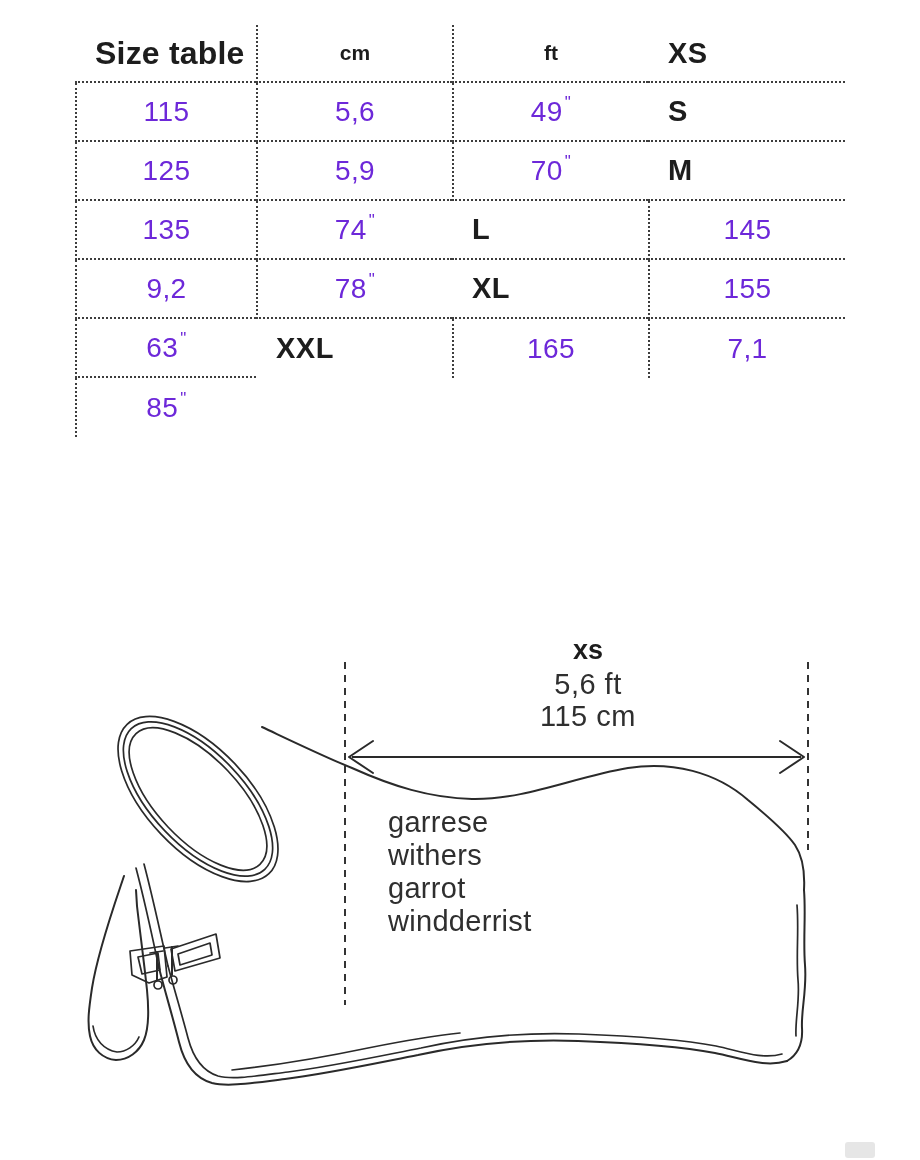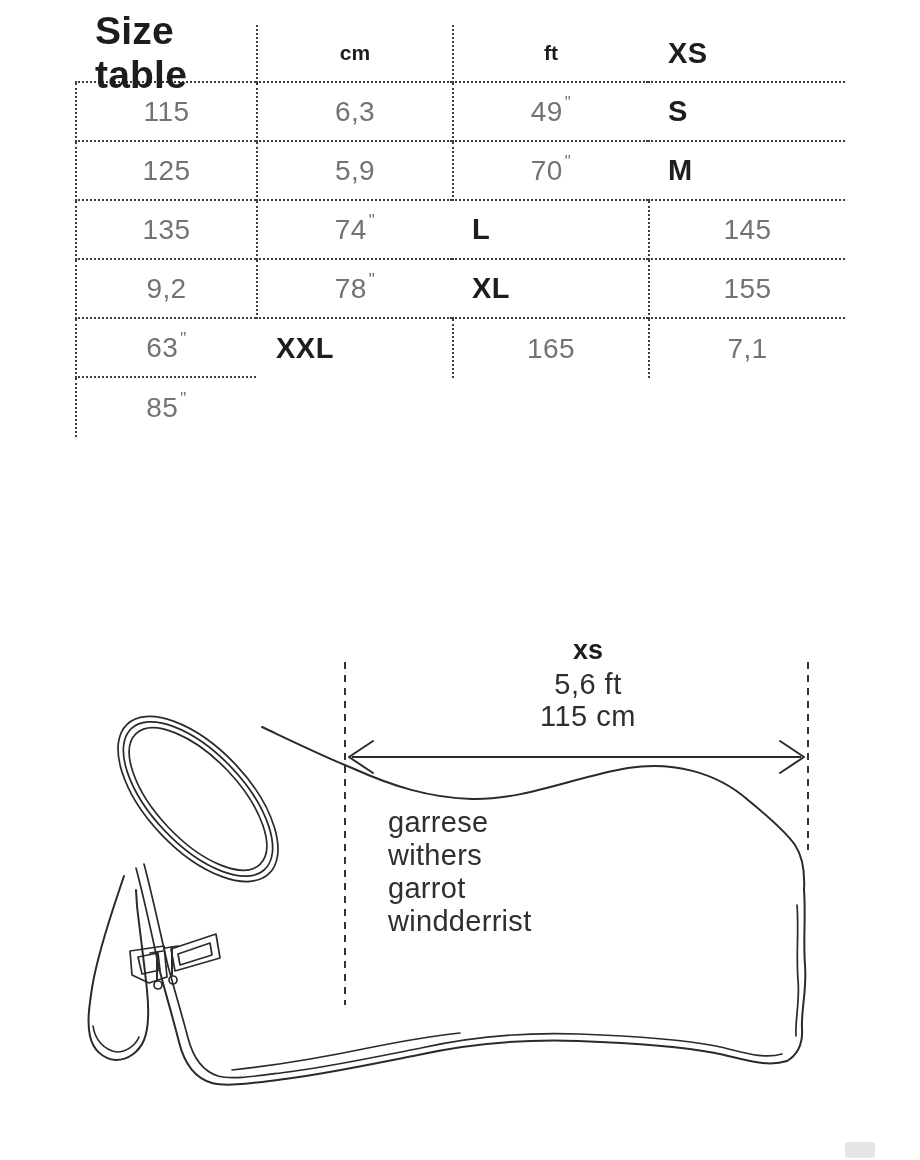--- a/index.html
+++ b/index.html
@@ -9,24 +9,24 @@
   
   .tbl{position:absolute;left:75px;top:25px;width:770px;
        display:grid;
        grid-template-columns:181px 196px 196px 197px;
        grid-template-rows:58px repeat(6,59px);}
   .cell{display:flex;align-items:center;justify-content:center;
         border-bottom:2px dotted #3d3d3d;}
   .cell.vline{border-left:2px dotted #3d3d3d;}
   .cell.nb{border-bottom:none;}
   .cell.left{justify-content:flex-start;padding-left:20px;}
-  .title{font-size:39px;font-weight:700;letter-spacing:.2px;}
+  .title{font-size:32px;font-weight:700;letter-spacing:.2px;}
   .colhead{font-size:21px;font-weight:700;}
   .sizelab{font-size:29px;font-weight:700;letter-spacing:.5px;}
-  .val{font-size:28px;font-weight:400;color:#737373;letter-spacing:.4px;text-align:center;}
+  .val{font-size:28px;font-weight:400;color:#6d28d9;letter-spacing:.4px;text-align:center;}
   .prime{font-size:17px;margin-left:2px;transform:translateY(-9px);display:inline-block;}
 
   
   .diagram{position:absolute;left:0;top:600px;width:920px;height:560px;}
   svg{display:block;}
   .stroke{fill:none;stroke:#2a2a2a;stroke-width:2;stroke-linecap:round;stroke-linejoin:round;}
   .thin{stroke-width:1.7;}
   .dash{stroke:#333;stroke-width:2;stroke-dasharray:7 6;fill:none;}
   .dimline{stroke:#2a2a2a;stroke-width:2;fill:none;}
   .dim-size{font-family:"Liberation Sans",sans-serif;font-size:27px;font-weight:700;fill:#1d1d1d;}
@@ -40,21 +40,21 @@
 <body>
 
 <div class="tbl">
 
   <div class="cell left title">Size table</div>
   <div class="cell vline colhead">cm</div>
   <div class="cell vline colhead">ft</div>
 
   <div class="cell left sizelab">XS</div>
   <div class="cell vline val">115</div>
-  <div class="cell vline val">6,3</div>
+  <div class="cell vline val">5,6</div>
   <div class="cell vline val">
       <span>49</span>
       <span class="prime">"</span>
     </div>
 
   <div class="cell left sizelab">S</div>
   <div class="cell vline val">125</div>
   <div class="cell vline val">5,9</div>
   <div class="cell vline val">
       <span>70</span>

